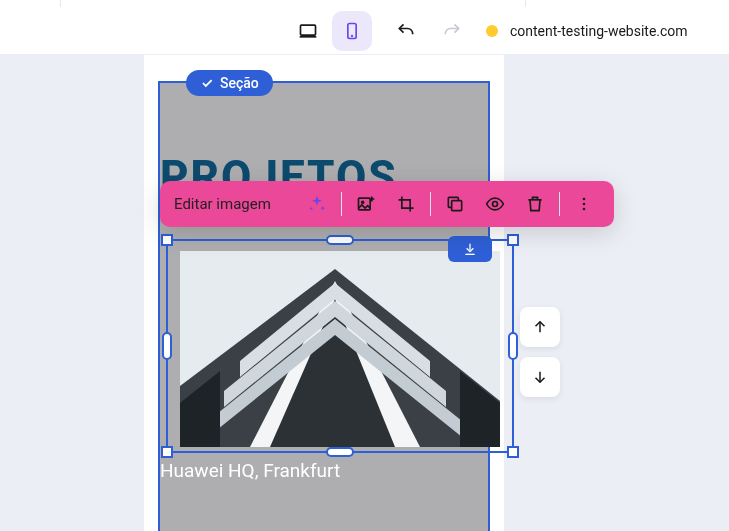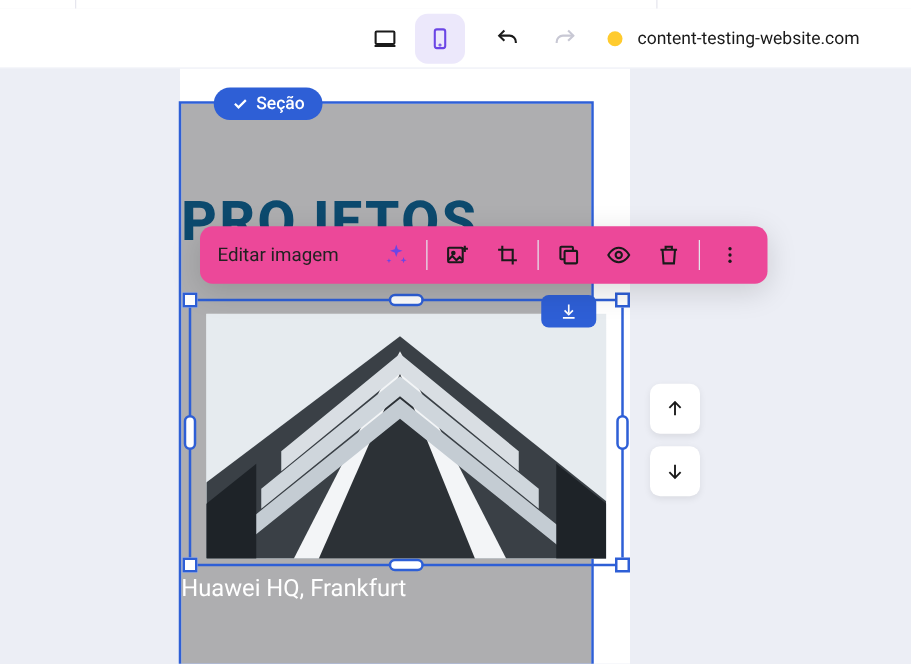--- a/index.html
+++ b/index.html
@@ -16,21 +16,21 @@
 .device-btn svg { width: 20px; height: 20px; }
 
 .history-group { position: absolute; left: 388px; display: flex; align-items: center; gap: 10px; }
 .hist-btn { width: 36px; height: 36px; display: flex; align-items: center; justify-content: center; cursor: pointer; }
 
 .url-group { position: absolute; left: 486px; display: flex; align-items: center; gap: 12px; }
 .dot { width: 12px; height: 12px; border-radius: 50%; background: #ffcb2e; }
 .url-text { font-size: 14px; color: #1a1a1a; }
 
 .canvas { position: absolute; top: 55px; left: 144px; width: 360px; height: 476px; background: #fff; }
-.section-area { position: absolute; top: 28px; left: 1px; width: 328px; height: 448px; background: #aeaeb0; outline: 2px solid #2e5fd6; }
+.section-area { position: absolute; top: 28px; left: 16px; width: 328px; height: 448px; background: #aeaeb0; outline: 2px solid #2e5fd6; }
 .section-badge { position: absolute; top: -13px; left: 26px; background: #2e5fd6; color: #fff; border-radius: 14px; padding: 5px 14px; display: flex; align-items: center; gap: 6px; font-size: 14px; font-weight: 500; z-index: 5; }
 .section-badge svg { width: 14px; height: 14px; }
 
 .hero-title { position: absolute; top: 68px; left: 0; width: 100%; font-size: 44px; font-weight: 800; letter-spacing: 2px; color: #0c4a6e; }
 
 .img-sel { position: absolute; top: 158px; left: 8px; width: 344px; height: 210px; outline: 2px solid #2e5fd6; z-index: 2; }
 .handle { position: absolute; background: #fff; border: 2px solid #2e5fd6; }
 .h-sq { width: 12px; height: 12px; }
 .h-tl { top: -7px; left: -7px; } .h-tr { top: -7px; right: -7px; }
 .h-bl { bottom: -7px; left: -7px; } .h-br { bottom: -7px; right: -7px; }

